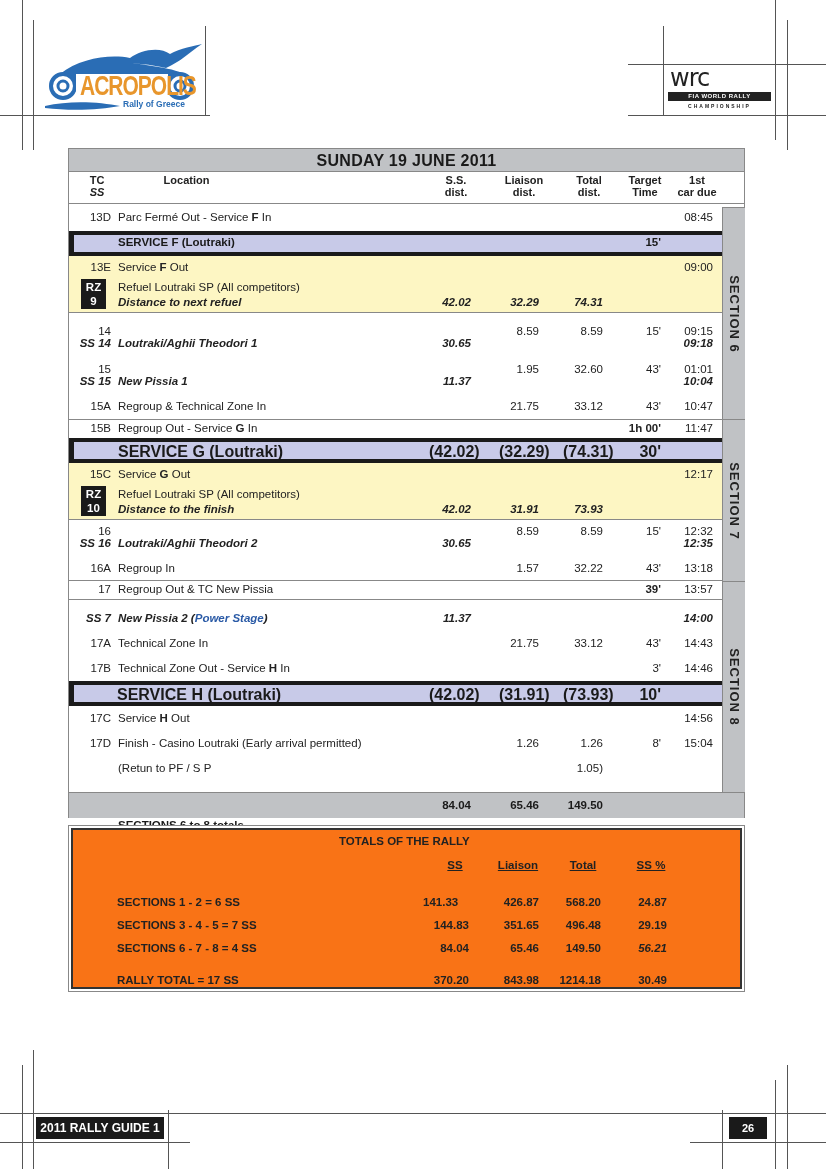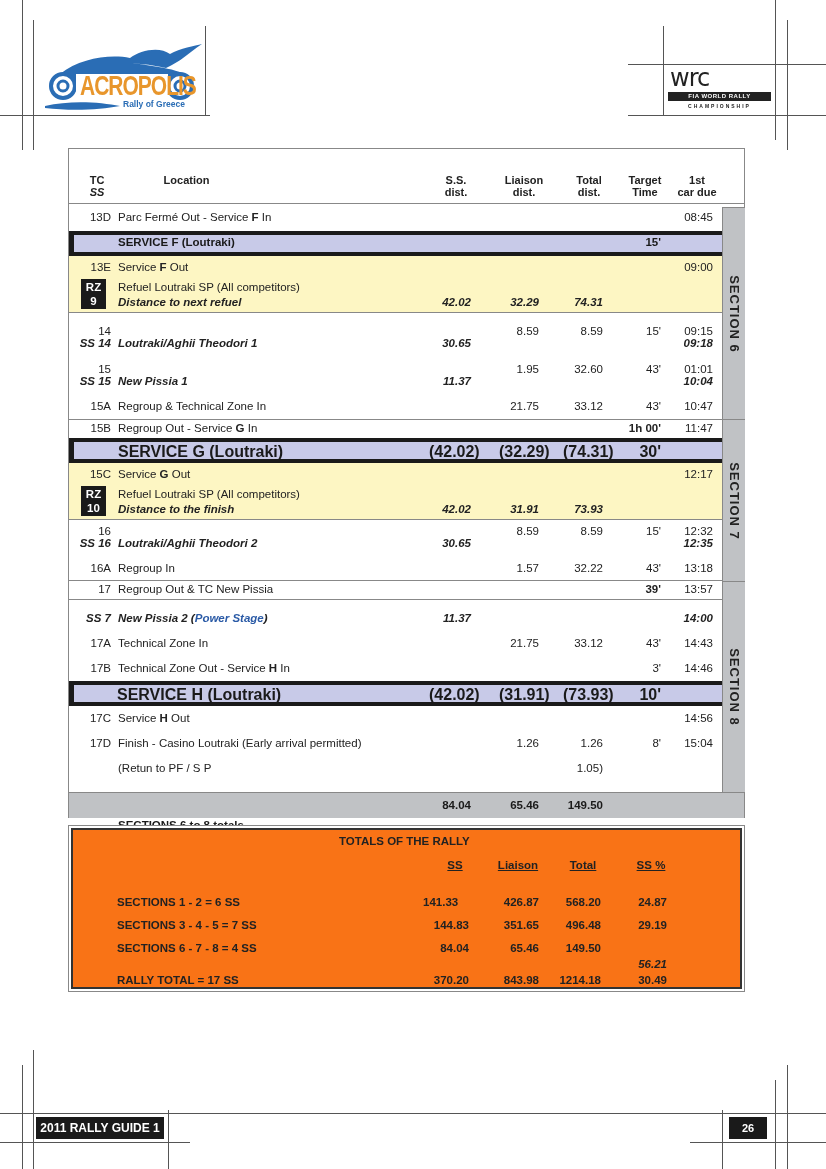--- a/index.html
+++ b/index.html
@@ -91,20 +91,21 @@
   <span style="position:absolute;left:83px;top:59px;font-weight:bold;font-size:8.5px;color:#2a6db5;">Rally of Greece</span>
 </div>
 
 <div class="wrc">
   <div style="font-family:'DejaVu Sans',sans-serif;font-weight:normal;font-size:24px;line-height:24px;letter-spacing:-1px;color:#222;text-transform:lowercase;padding-left:2px;">WRC</div>
   <div style="margin-top:2px;background:#222;color:#fff;font-size:6px;font-weight:bold;text-align:center;line-height:9px;letter-spacing:0.5px;">FIA WORLD RALLY</div>
   <div style="font-size:5px;font-weight:bold;text-align:center;letter-spacing:2px;margin-top:2px;color:#222;">CHAMPIONSHIP</div>
 </div>
 
 <div class="main">
+  <div class="title-bar">SUNDAY 19 JUNE 2011</div>
 
   <div class="hdr" style="left:16px;width:24px;">
     <div>TC</div>
     <div><i>SS</i></div>
   </div>
   <div class="hdr" style="left:90px;width:55px;">Location</div>
   <div class="hdr" style="left:370px;width:34px;">
     <div>S.S.</div>
       <div>dist.</div>
   </div>
@@ -361,21 +362,21 @@
       <span class="cell" style="left:350px;width:46px;text-align:right;top:89px;">144.83</span>
       <span class="cell" style="left:420px;width:46px;text-align:right;top:89px;">351.65</span>
       <span class="cell" style="left:480px;width:48px;text-align:right;top:89px;">496.48</span>
       <span class="cell" style="left:550px;width:44px;text-align:right;top:89px;">29.19</span>
     </div>
     <div>
       <span class="cell" style="left:44px;top:112px;">SECTIONS 6 - 7 - 8 = 4 SS</span>
       <span class="cell" style="left:350px;width:46px;text-align:right;top:112px;">84.04</span>
       <span class="cell" style="left:420px;width:46px;text-align:right;top:112px;">65.46</span>
       <span class="cell" style="left:480px;width:48px;text-align:right;top:112px;">149.50</span>
-      <span class="cell" style="left:550px;width:44px;text-align:right;top:112px;font-style:italic;margin-top:16px;">56.21</span>
+      <span class="cell" style="left:550px;width:44px;text-align:right;top:112px;font-style:italic;">56.21</span>
     </div>
     <div>
       <span class="cell" style="left:44px;top:144px;">RALLY TOTAL = 17 SS</span>
       <span class="cell" style="left:350px;width:46px;text-align:right;top:144px;">370.20</span>
       <span class="cell" style="left:420px;width:46px;text-align:right;top:144px;">843.98</span>
       <span class="cell" style="left:480px;width:48px;text-align:right;top:144px;">1214.18</span>
       <span class="cell" style="left:550px;width:44px;text-align:right;top:144px;">30.49</span>
     </div>
   </div>
 </div>

